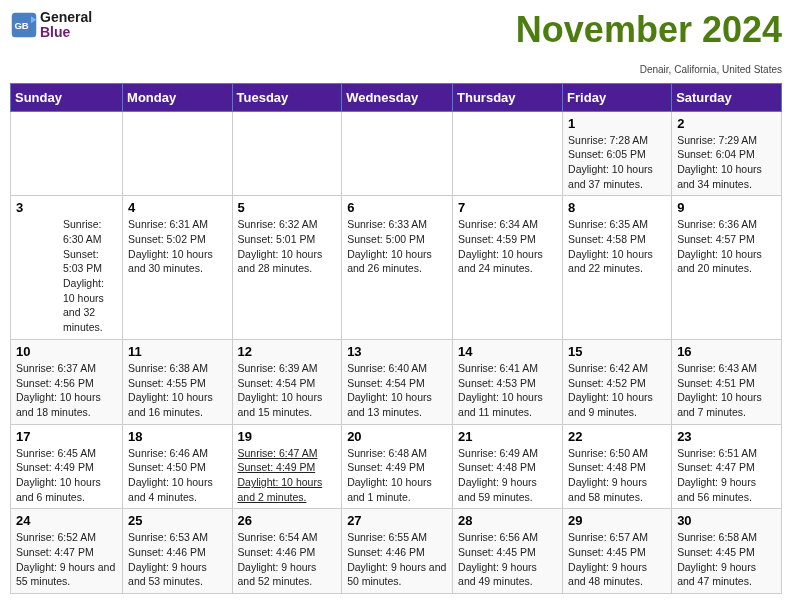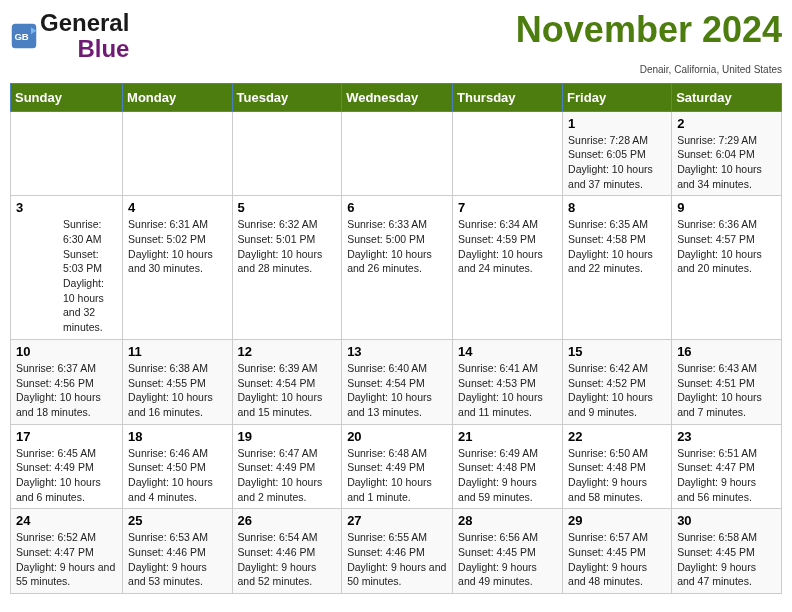--- a/index.html
+++ b/index.html
@@ -14,25 +14,24 @@
       display: flex;
       align-items: flex-start;
       justify-content: space-between;
       margin-bottom: 8px;
     }
     .logo {
       display: flex;
       align-items: center;
     }
     .logo-text {
-      font-size: 24px;
+      font-size: 14px;
       font-weight: bold;
       color: #1a1a1a;
       line-height: 1.1;
-      text-align: right;
     }
     .logo-text span {
       color: #701a75;
     }
     .logo-icon {
       width: 28px;
       height: 28px;
       margin-right: 2px;
     }
     .title-area {
@@ -48,21 +47,21 @@
       font-size: 10px;
       color: #444;
       margin-top: 14px;
     }
     table {
       width: 100%;
       border-collapse: collapse;
       font-size: 11px;
     }
     thead tr th {
-      background-color: #4d7c0f;
+      background-color: #4c1d95;
       color: #fff;
       padding: 6px 4px;
       text-align: left;
       font-size: 13px;
       font-weight: bold;
       border: 1px solid #4a7fc1;
     }
     tbody tr td {
       border: 1px solid #ccc;
       vertical-align: top;
@@ -239,21 +238,21 @@
 Daylight: 10 hours and 6 minutes.</div>
         </td>
         <td>
           <span class="day-num">18</span>
           <div class="day-info" style="white-space: pre-line;">Sunrise: 6:46 AM
 Sunset: 4:50 PM
 Daylight: 10 hours and 4 minutes.</div>
         </td>
         <td>
           <span class="day-num">19</span>
-          <div class="day-info" style="white-space: pre-line;">Sunrise: 6:47 AM
+          <div class="day-info" style="white-space: pre-line; text-decoration: underline;">Sunrise: 6:47 AM
 Sunset: 4:49 PM
 Daylight: 10 hours and 2 minutes.</div>
         </td>
         <td>
           <span class="day-num">20</span>
           <div class="day-info" style="white-space: pre-line;">Sunrise: 6:48 AM
 Sunset: 4:49 PM
 Daylight: 10 hours and 1 minute.</div>
         </td>
         <td>

